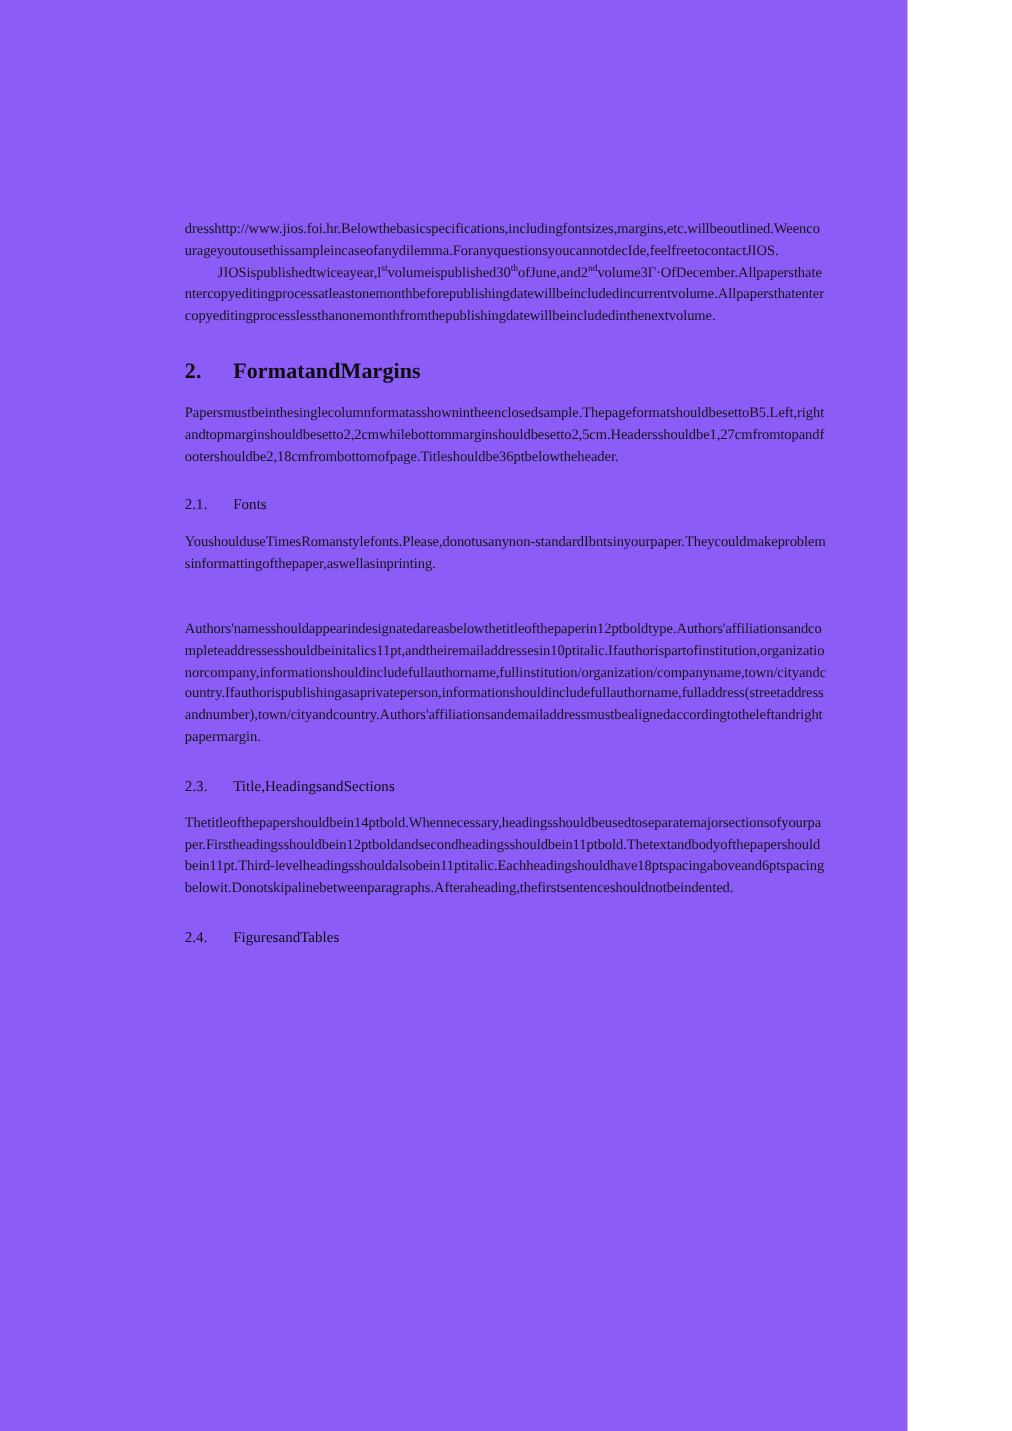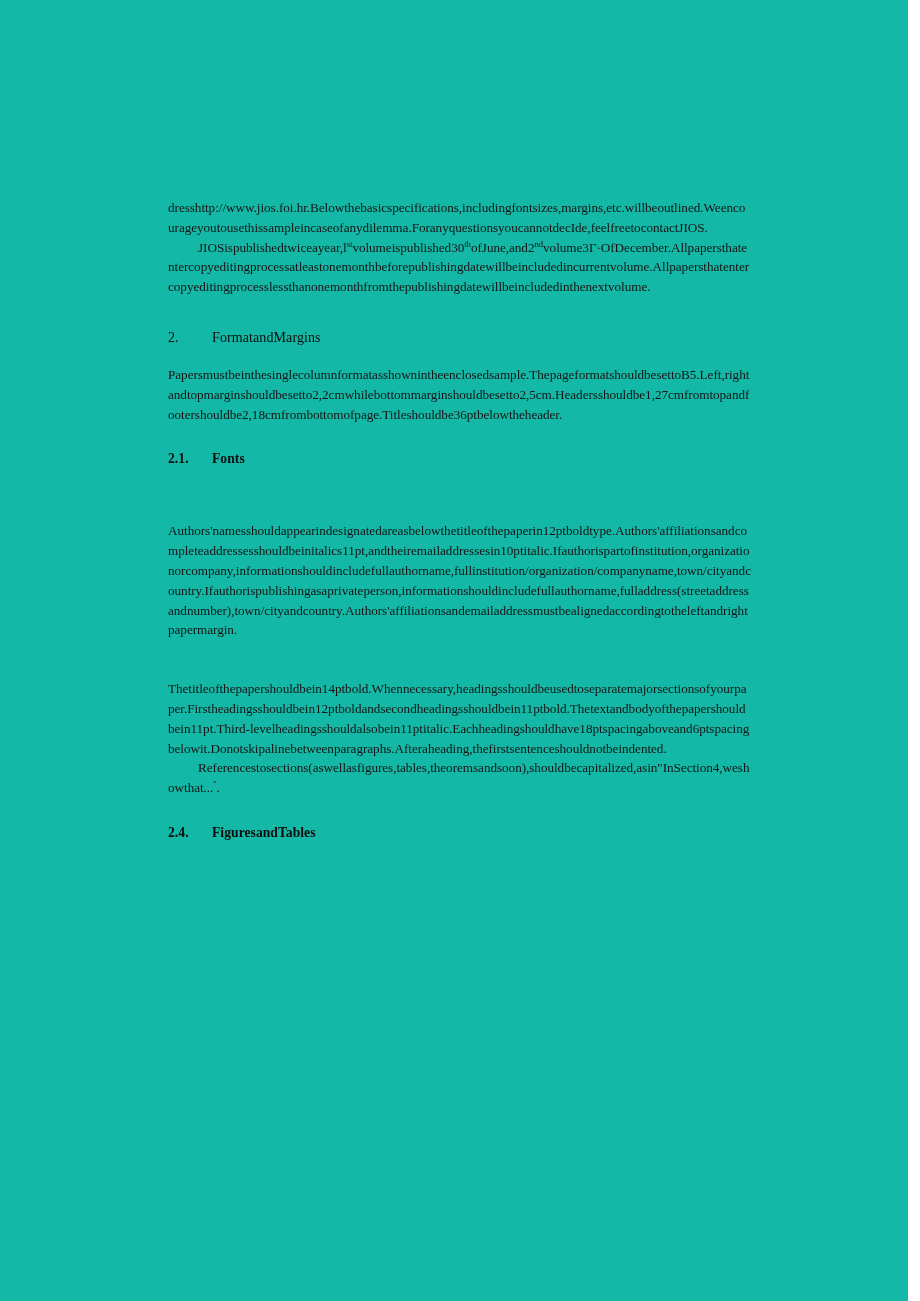--- a/index.html
+++ b/index.html
@@ -12,23 +12,23 @@
     height: 1301px;
     position: relative;
     font-family: "Liberation Serif", "DejaVu Serif", serif;
     color: #111111;
     -webkit-font-smoothing: antialiased;
   }
   #page {
     position: absolute;
     left: 0;
     top: 0;
-    width: 908px;
+    width: 825px;
     height: 1301px;
-    background: #14b8a6;
+    background: #8b5cf6;
     overflow: hidden;
   }
   #content {
     position: absolute;
     left: 168px;
     top: 198px;
     width: 583px;
   }
 
   
@@ -41,34 +41,34 @@
     overflow-wrap: anywhere;
     margin: 0;
     letter-spacing: -0.05px;
     color: #151515;
   }
   .para.indent { text-indent: 30px; font-family: Liberation Serif, serif; }
   .para.tight  { margin-top: 0; }
 
   
   .h1-sec {
-    font-size: 14px;
-    font-weight: normal;
+    font-size: 20px;
+    font-weight: bold;
     line-height: 22px;
     margin: 0;
     color: #0d0d0d;
     letter-spacing: 0.1px;
   }
   .h1-sec .num {
     display: inline-block;
     width: 44px;
   }
   .h2-sec {
     font-size: 13.6px;
-    font-weight: bold;
+    font-weight: normal;
     line-height: 19px;
     margin: 0;
     color: #0d0d0d;
     letter-spacing: 0.05px;
   }
   .h2-sec .num {
     display: inline-block;
     width: 44px;
   }
 
@@ -102,31 +102,32 @@
       <span class="num">2.</span><span>FormatandMargins</span>
     </h2>
     <div class="sec-after-h1"></div>
     <p class="para">Papersmustbeinthesinglecolumnformatasshownintheenclosedsample.ThepageformatshouldbesettoB5.Left,rightandtopmarginshouldbesetto2,2cmwhilebottommarginshouldbesetto2,5cm.Headersshouldbe1,27cmfromtopandfootershouldbe2,18cmfrombottomofpage.Titleshouldbe36ptbelowtheheader.</p>
 
     <div class="sec-before-h2"></div>
     <h3 class="h2-sec">
       <span class="num">2.1.</span><span>Fonts</span>
     </h3>
     <div class="sec-after-h2"></div>
+    <p class="para">YoushoulduseTimesRomanstylefonts.Please,donotusanynon-standardIbntsinyourpaper.Theycouldmakeproblemsinformattingofthepaper,aswellasinprinting.</p>
 
     <div class="sec-before-h2"></div>
     <div class="sec-after-h2"></div>
     <p class="para">Authors'namesshouldappearindesignatedareasbelowthetitleofthepaperin12ptboldtype.Authors'affiliationsandcompleteaddressesshouldbeinitalics11pt,andtheiremailaddressesin10ptitalic.Ifauthorispartofinstitution,organizationorcompany,informationshouldincludefullauthorname,fullinstitution/organization/companyname,town/cityandcountry.Ifauthorispublishingasaprivateperson,informationshouldincludefullauthorname,fulladdress(streetaddressandnumber),town/cityandcountry.Authors'affiliationsandemailaddressmustbealignedaccordingtotheleftandrightpapermargin.</p>
 
     <div class="sec-before-h2"></div>
+    <h3 class="h2-sec">
+      <span class="num">2.3.</span><span>Title,HeadingsandSections</span>
+    </h3>
     <div class="sec-after-h2"></div>
     <p class="para">Thetitleofthepapershouldbein14ptbold.Whennecessary,headingsshouldbeusedtoseparatemajorsectionsofyourpaper.Firstheadingsshouldbein12ptboldandsecondheadingsshouldbein11ptbold.Thetextandbodyofthepapershouldbein11pt.Third-levelheadingsshouldalsobein11ptitalic.Eachheadingshouldhave18ptspacingaboveand6ptspacingbelowit.Donotskipalinebetweenparagraphs.Afteraheading,thefirstsentenceshouldnotbeindented.</p>
-    <p class="para indent tight">
-      <span class="para-inner">Referencestosections(aswellasfigures,tables,theoremsandsoon),shouldbecapitalized,asin"InSection4,weshowthat...</span><sup>ʺ</sup><span class="para-inner">.</span>
-    </p>
 
     <div class="sec-before-h2"></div>
     <h3 class="h2-sec">
       <span class="num">2.4.</span><span>FiguresandTables</span>
     </h3>
 
   </div>
 </div>
 
 </body></html>

